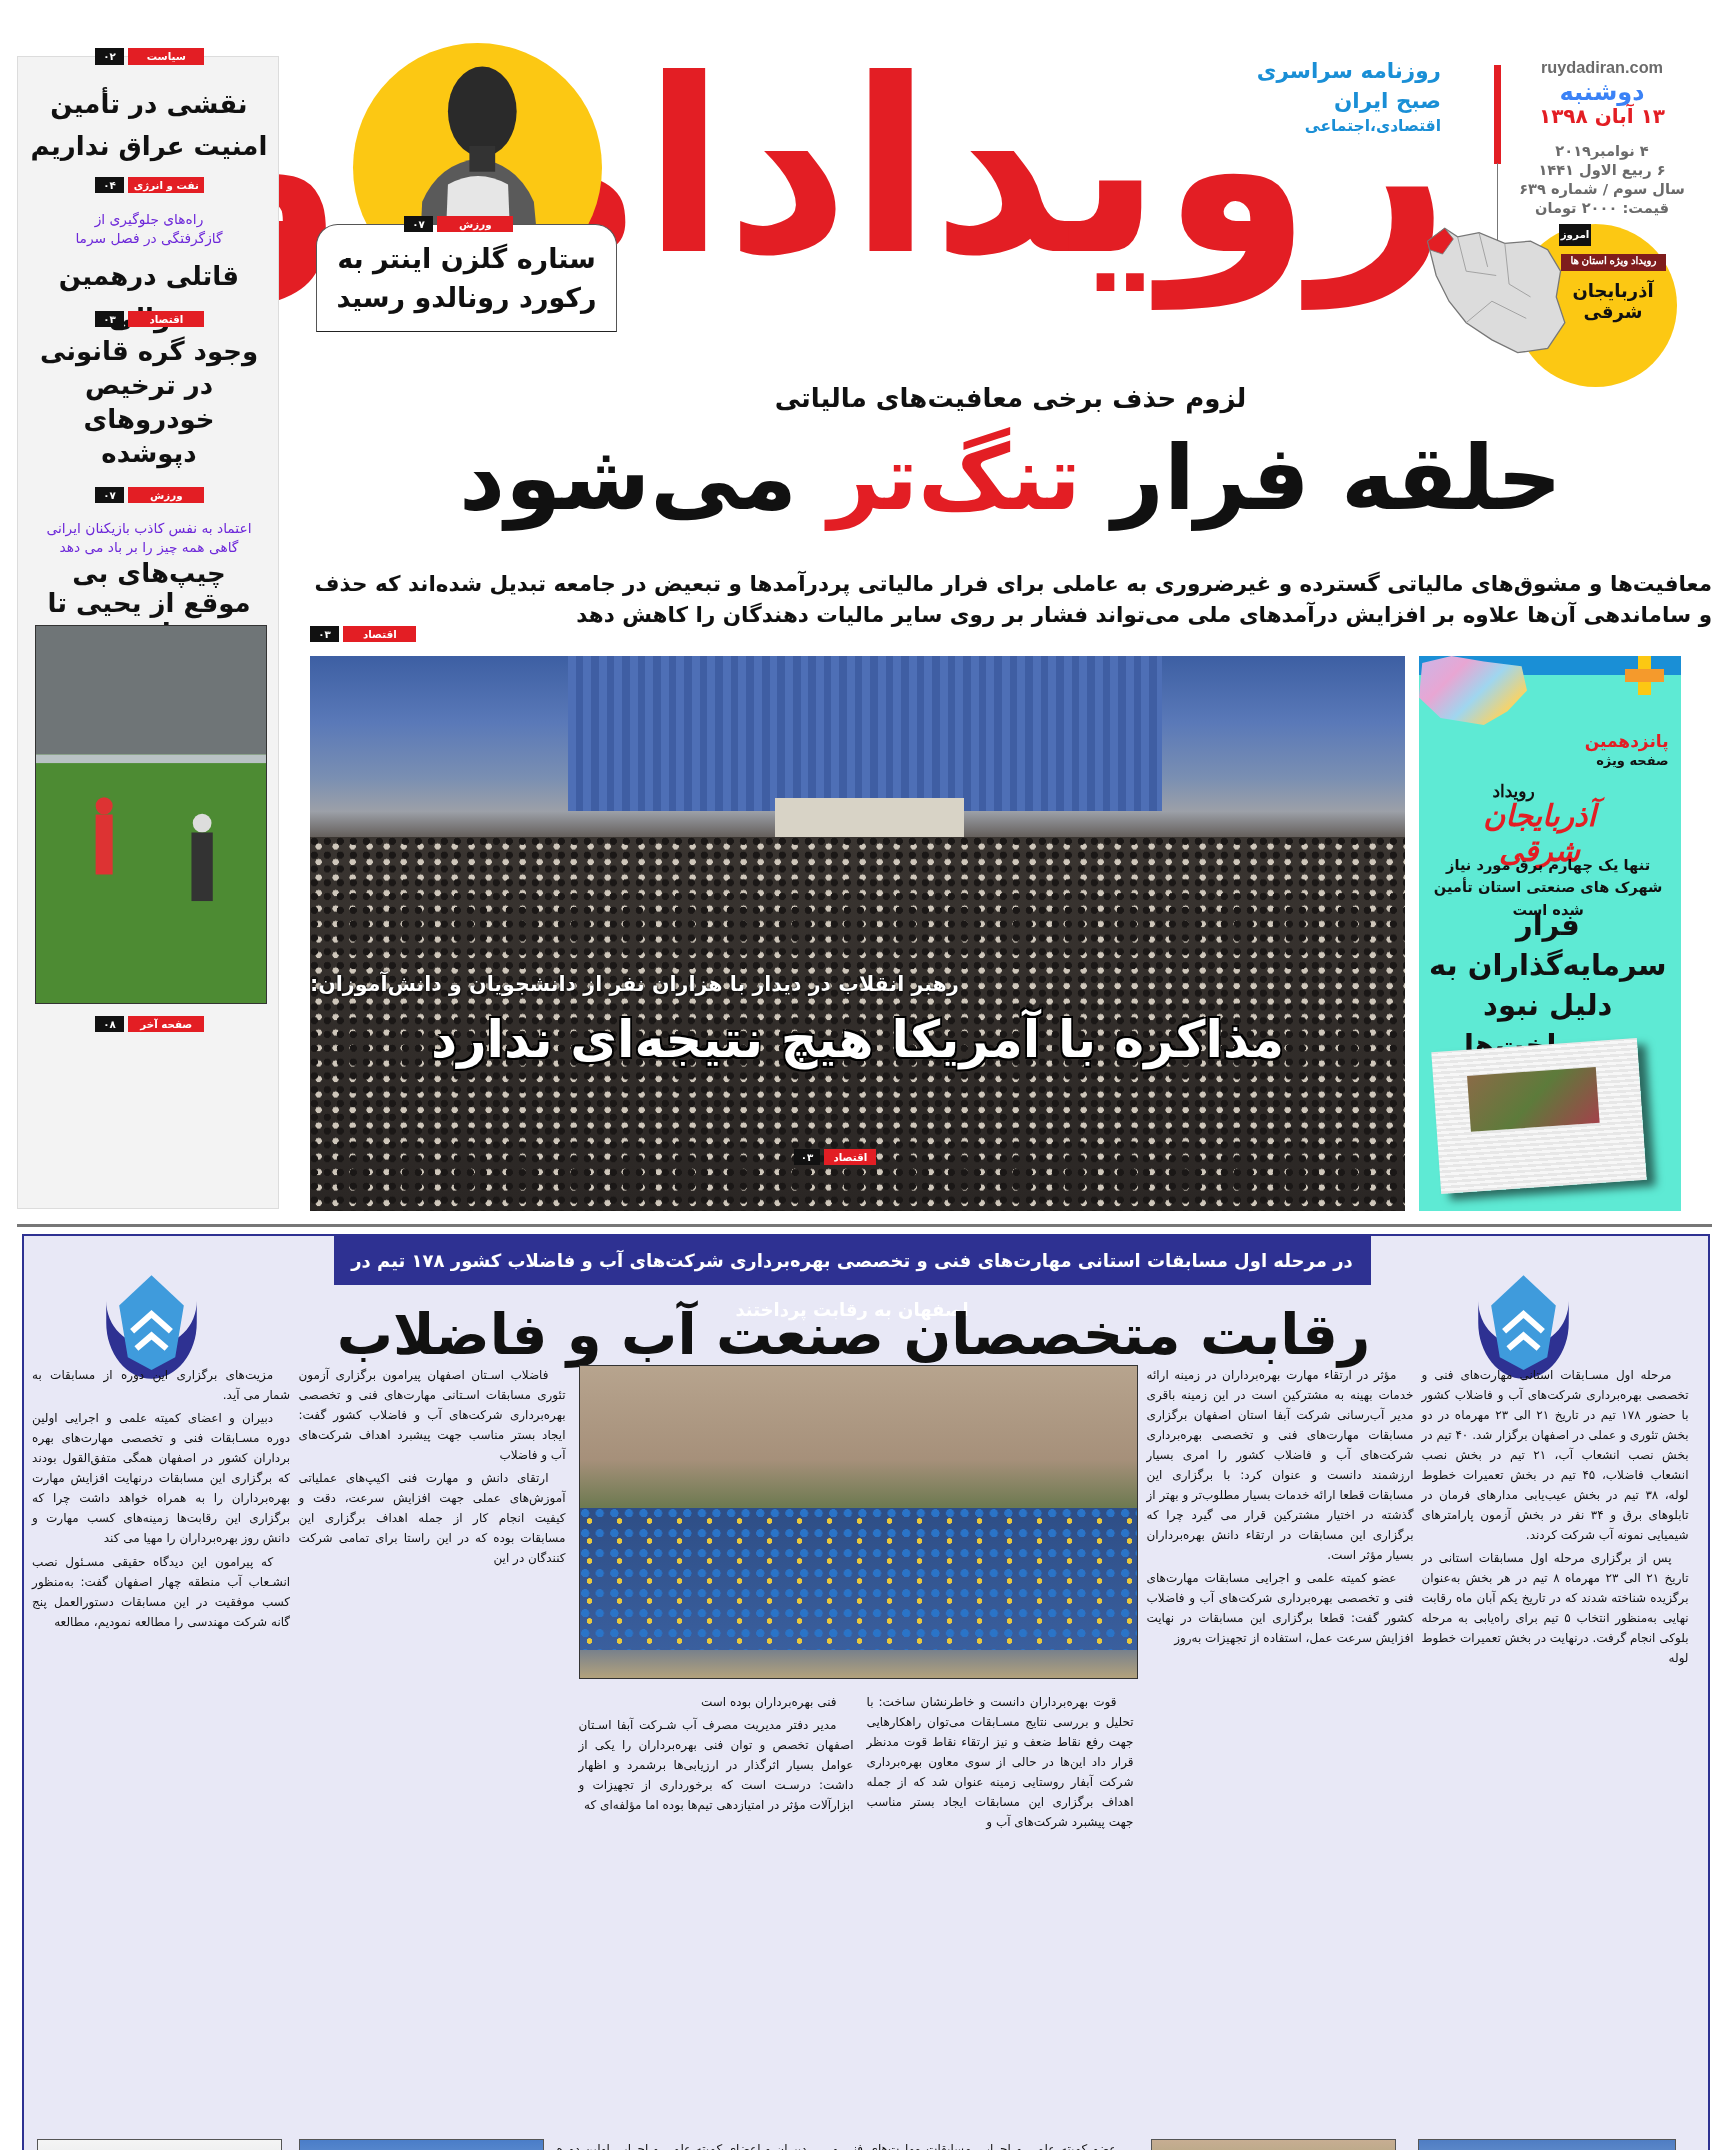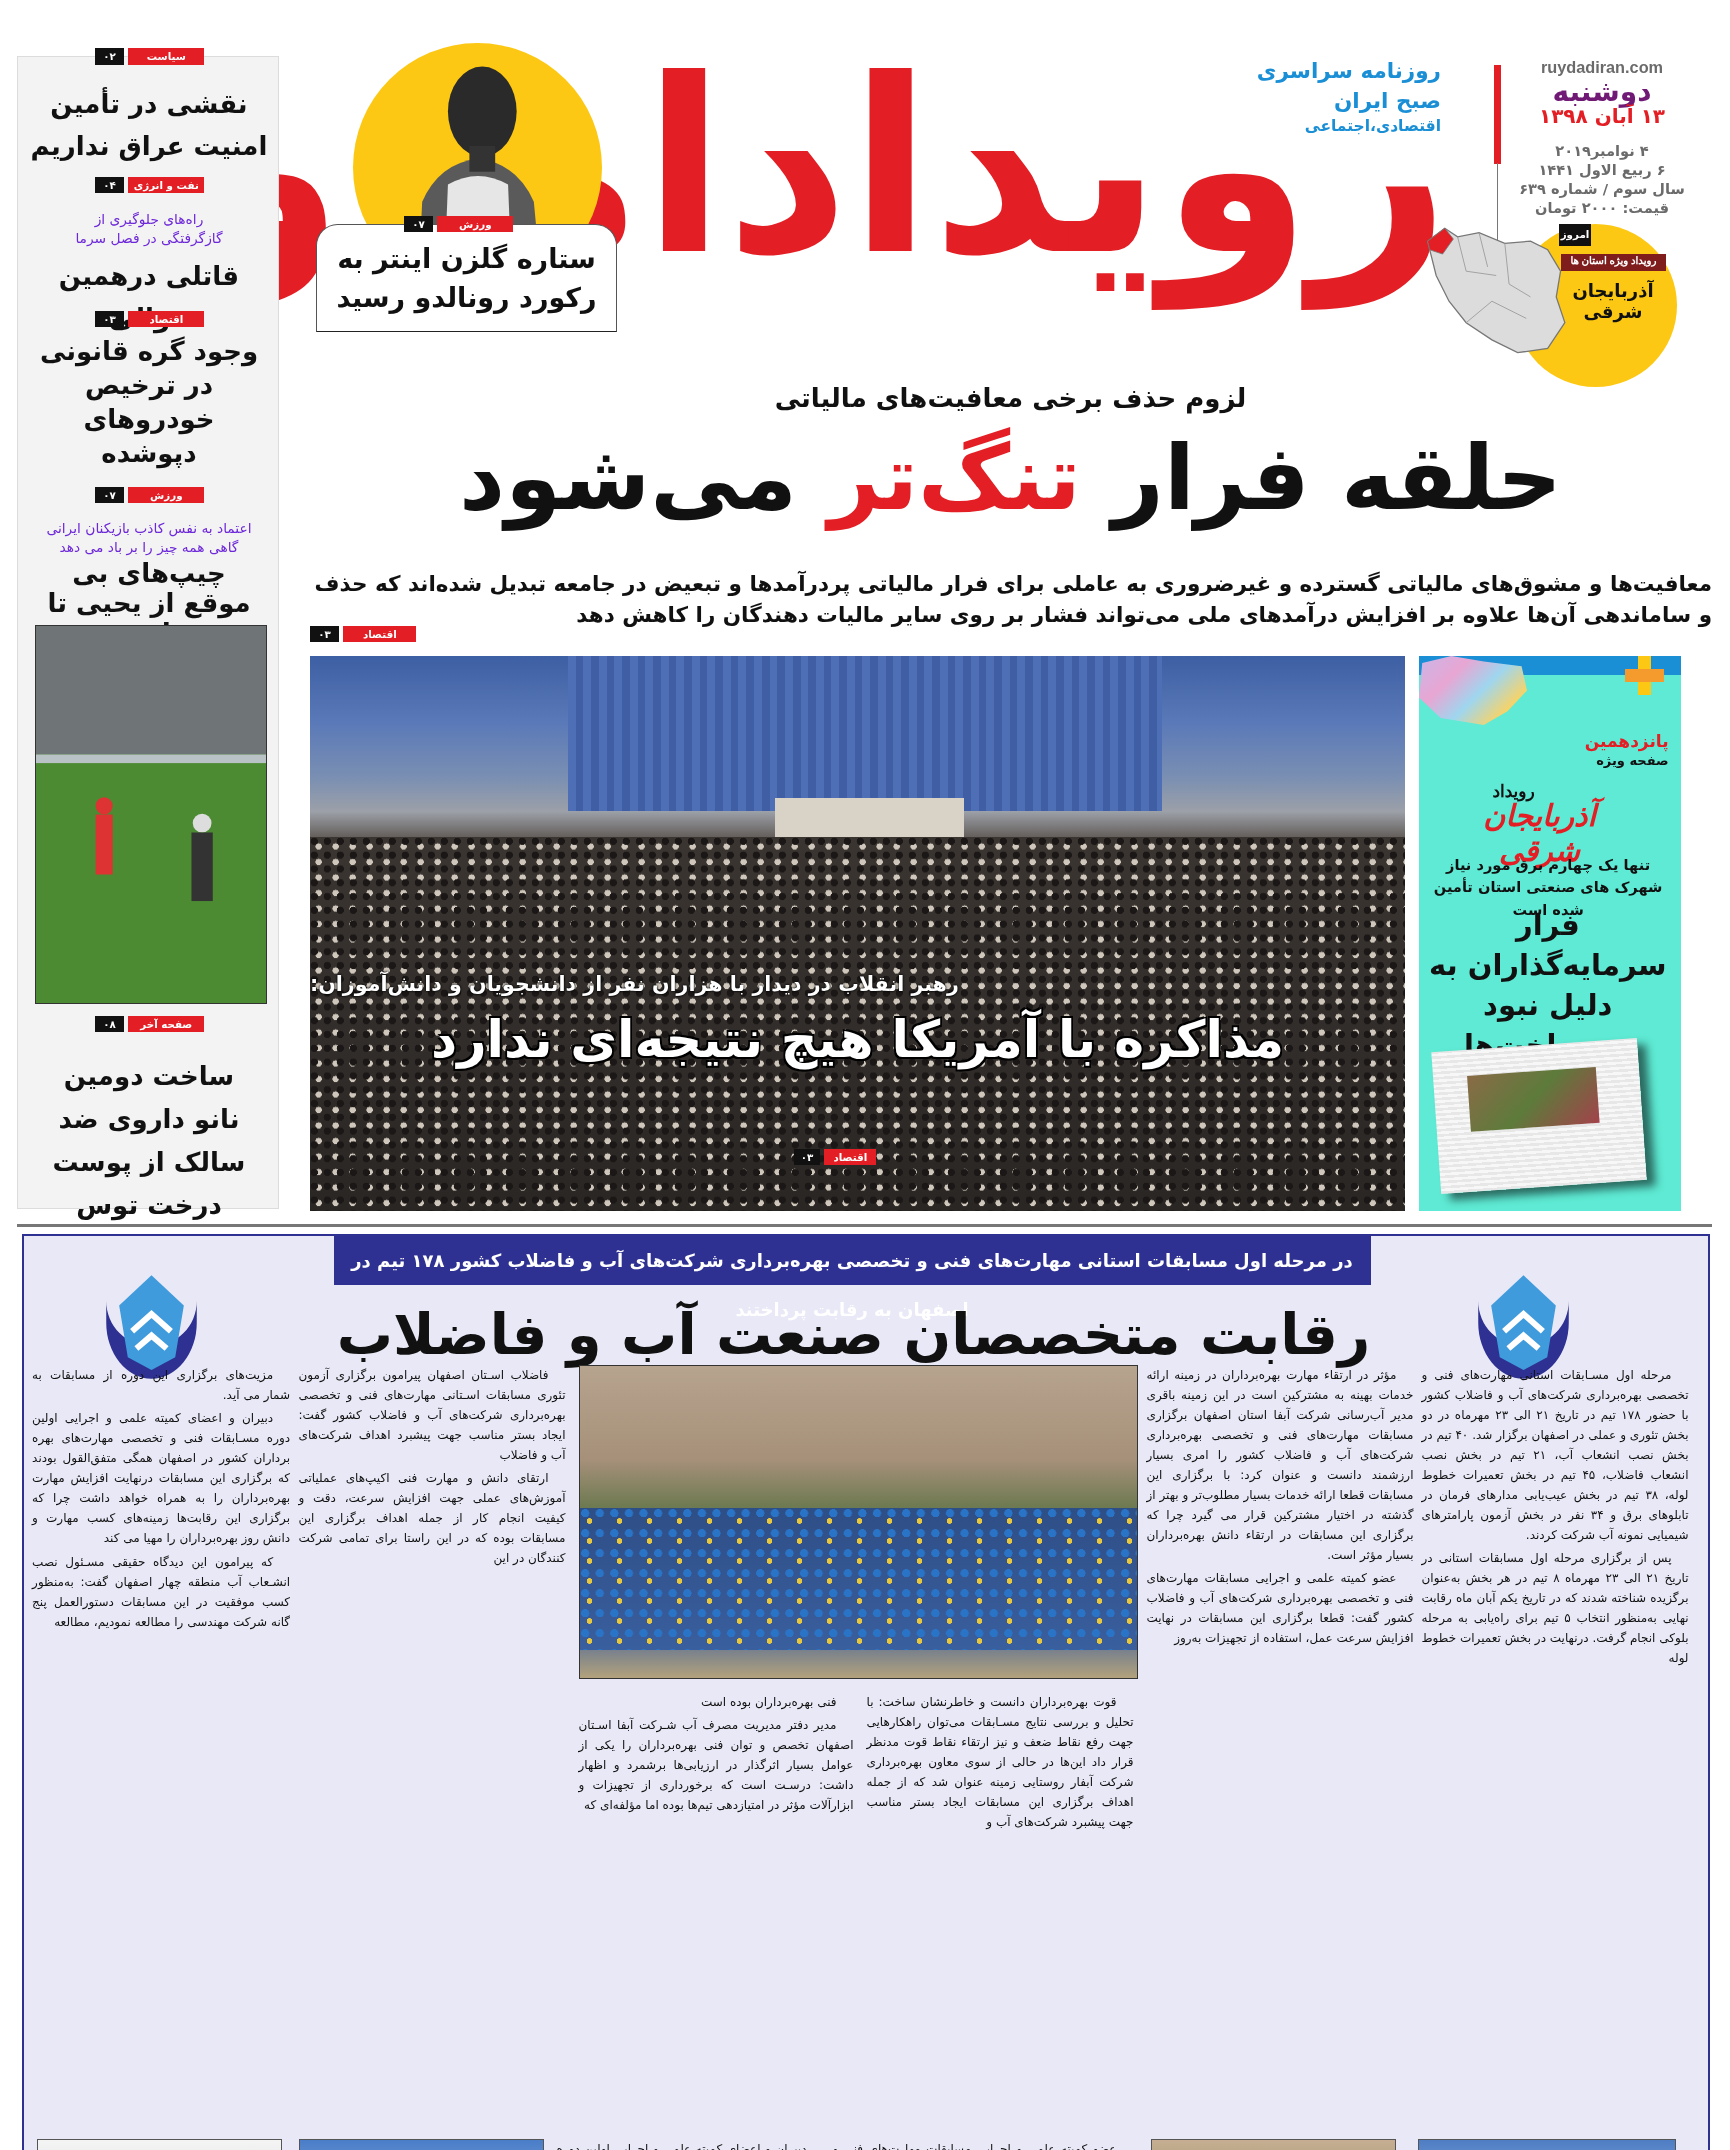--- a/index.html
+++ b/index.html
@@ -20,21 +20,21 @@
   .tagline {
     left: 1239px; top: 56px; width: 202px; 
     color: #1a8fd6; font-size: 21.5px; font-weight: bold; line-height: 30px;
   }
   .tagline-sub { display: block; font-size: 15.5px; font-weight: bold; line-height: 21.5px; }
 
   .date-rule-red { left: 1494px; top: 65px; width: 6.9px; height: 99px; background: #e31e24; }
   .date-rule-grey { left: 1497px; top: 163px; width: 1.3px; height: 77px; background: #777; }
   .date-block { left: 1501px; top: 58px; width: 202px; text-align: center; }
   .site-url { color: #6b6b6b; font-size: 16.3px; font-weight: bold; font-family: "Liberation Sans", sans-serif; direction: ltr; }
-  .weekday { color: #701a75; font-size: 28px; font-weight: bold; line-height: 24px; margin-top: 3.4px; }
+  .weekday { color: #3b82f6; font-size: 24px; font-weight: bold; line-height: 24px; margin-top: 3.4px; }
   .jdate { color: #e31e24; font-size: 20px; font-weight: bold; line-height: 24px; }
   .gray-info { color: #6b6b6b; font-size: 14.6px; font-weight: bold; line-height: 19px; }
   .gray-info.first { margin-top: 13px; }
 
   .iran-map { left: 1419px; top: 224px; width: 163px; height: 133px; }
   .yellow-circle { left: 1514px; top: 224px; width: 163px; height: 163px; border-radius: 50%; background: #fcc813; }
   .emrooz-tag { left: 1559px; top: 224px; width: 32px; height: 21.5px; background: #111; color: #fff; font-size: 10.3px; font-weight: bold; text-align: center; line-height: 21.5px; }
   .special-tag { left: 1561px; top: 254px; width: 105px; height: 17px; background: #7f1d1d; color: #fff; font-size: 10.3px; font-weight: bold; text-align: center; line-height: 14px; font-family: Liberation Serif, serif; }
   .province-name { left: 1557px; top: 280px; width: 112px; text-align: center; font-size: 18px; font-weight: bold; color: #111; }
 
@@ -218,21 +218,20 @@
       <rect x="140" y="440" width="40" height="140" fill="#d33"></rect>
       <circle cx="390" cy="460" r="22" fill="#ddd"></circle>
       <rect x="365" y="482" width="50" height="160" fill="#333"></rect>
     </svg>
   </div>
 
   <div class="sb-label sec-label" style="top:959px;">
     <span class="sec-name">صفحه آخر</span>
     <span class="sec-page">۰۸</span>
   </div>
-  <div class="sb-item sb-head" style="top:998px; padding:0 30px; line-height:43px;">ساخت دومین نانو داروی ضد سالک از پوست درخت توس</div>
 </div>
 
 <div class="abs kicker-main">لزوم حذف برخی معافیت‌های مالیاتی</div>
 <div class="abs main-headline">
   <span>حلقه فرار</span>
   <span class="hl-red">تنگ‌تر</span>
   <span>می‌شود</span>
 </div>
 <div class="abs main-lead">معافیت‌ها و مشوق‌های مالیاتی گسترده و غیرضروری به عاملی برای فرار مالیاتی پردرآمدها و تبعیض در جامعه تبدیل شده‌اند که حذف و ساماندهی آن‌ها علاوه بر افزایش درآمدهای ملی می‌تواند فشار بر روی سایر مالیات دهندگان را کاهش دهد</div>
 <div class="abs sec-label lead-label" style="direction:ltr;">

